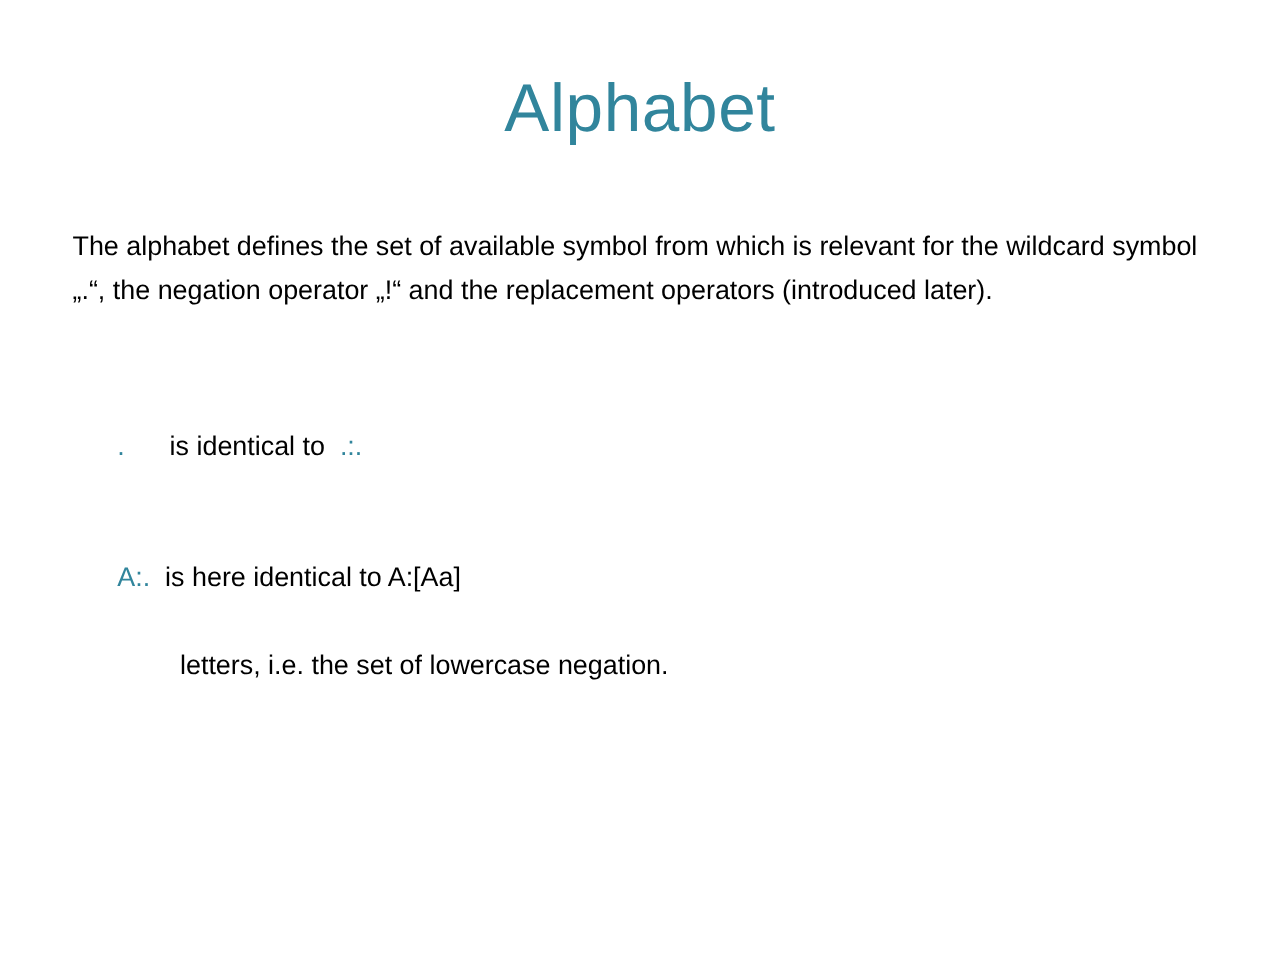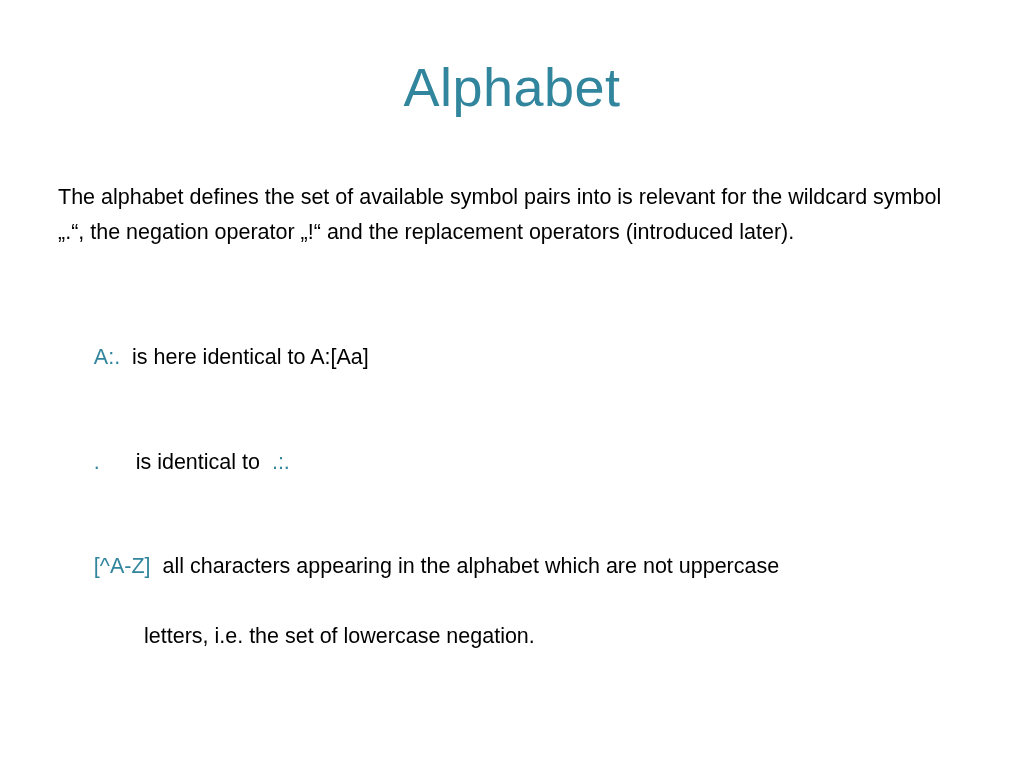--- a/index.html
+++ b/index.html
@@ -68,39 +68,36 @@
 </style>
 </head>
 <body>
 
 <div class="slide">
 
   <div class="slide-title">Alphabet</div>
 
   <div class="body-content">
 
-    <p class="para">The alphabet defines the set of available symbol pairs into is relevant for the wildcard symbol „.“, the negation operator „!“ and the replacement operators (introduced later).</p>
+    <p class="para">The alphabet defines the set of available symbol from which is relevant for the wildcard symbol „.“, the negation operator „!“ and the replacement operators (introduced later).</p>
 
     <div class="spacer-md"></div>
 
 
 
     <div class="spacer-md"></div>
 
     <p class="def-row">
-      <span class="inline-accent">A:.</span><span>&nbsp;&nbsp;</span><span>is here identical to A:[Aa]</span>
-    </p>
-
-    <p class="def-row">
       <span class="inline-accent">.</span><span>&nbsp;&nbsp;&nbsp;&nbsp;&nbsp;&nbsp;</span><span>is identical to</span><span>&nbsp;&nbsp;</span><span class="inline-accent">.:.</span>
     </p>
 
     <p class="def-row">
-      <span class="inline-accent">[^A-Z]</span><span>&nbsp;&nbsp;</span><span>all characters appearing in the alphabet which are not uppercase</span>
+      <span class="inline-accent">A:.</span><span>&nbsp;&nbsp;</span><span>is here identical to A:[Aa]</span>
     </p>
+
     <p class="line-indent">letters, i.e. the set of lowercase negation.</p>
 
     <p class="def-row">
       
     </p>
 
   </div>
 </div>
 
 </body></html>

